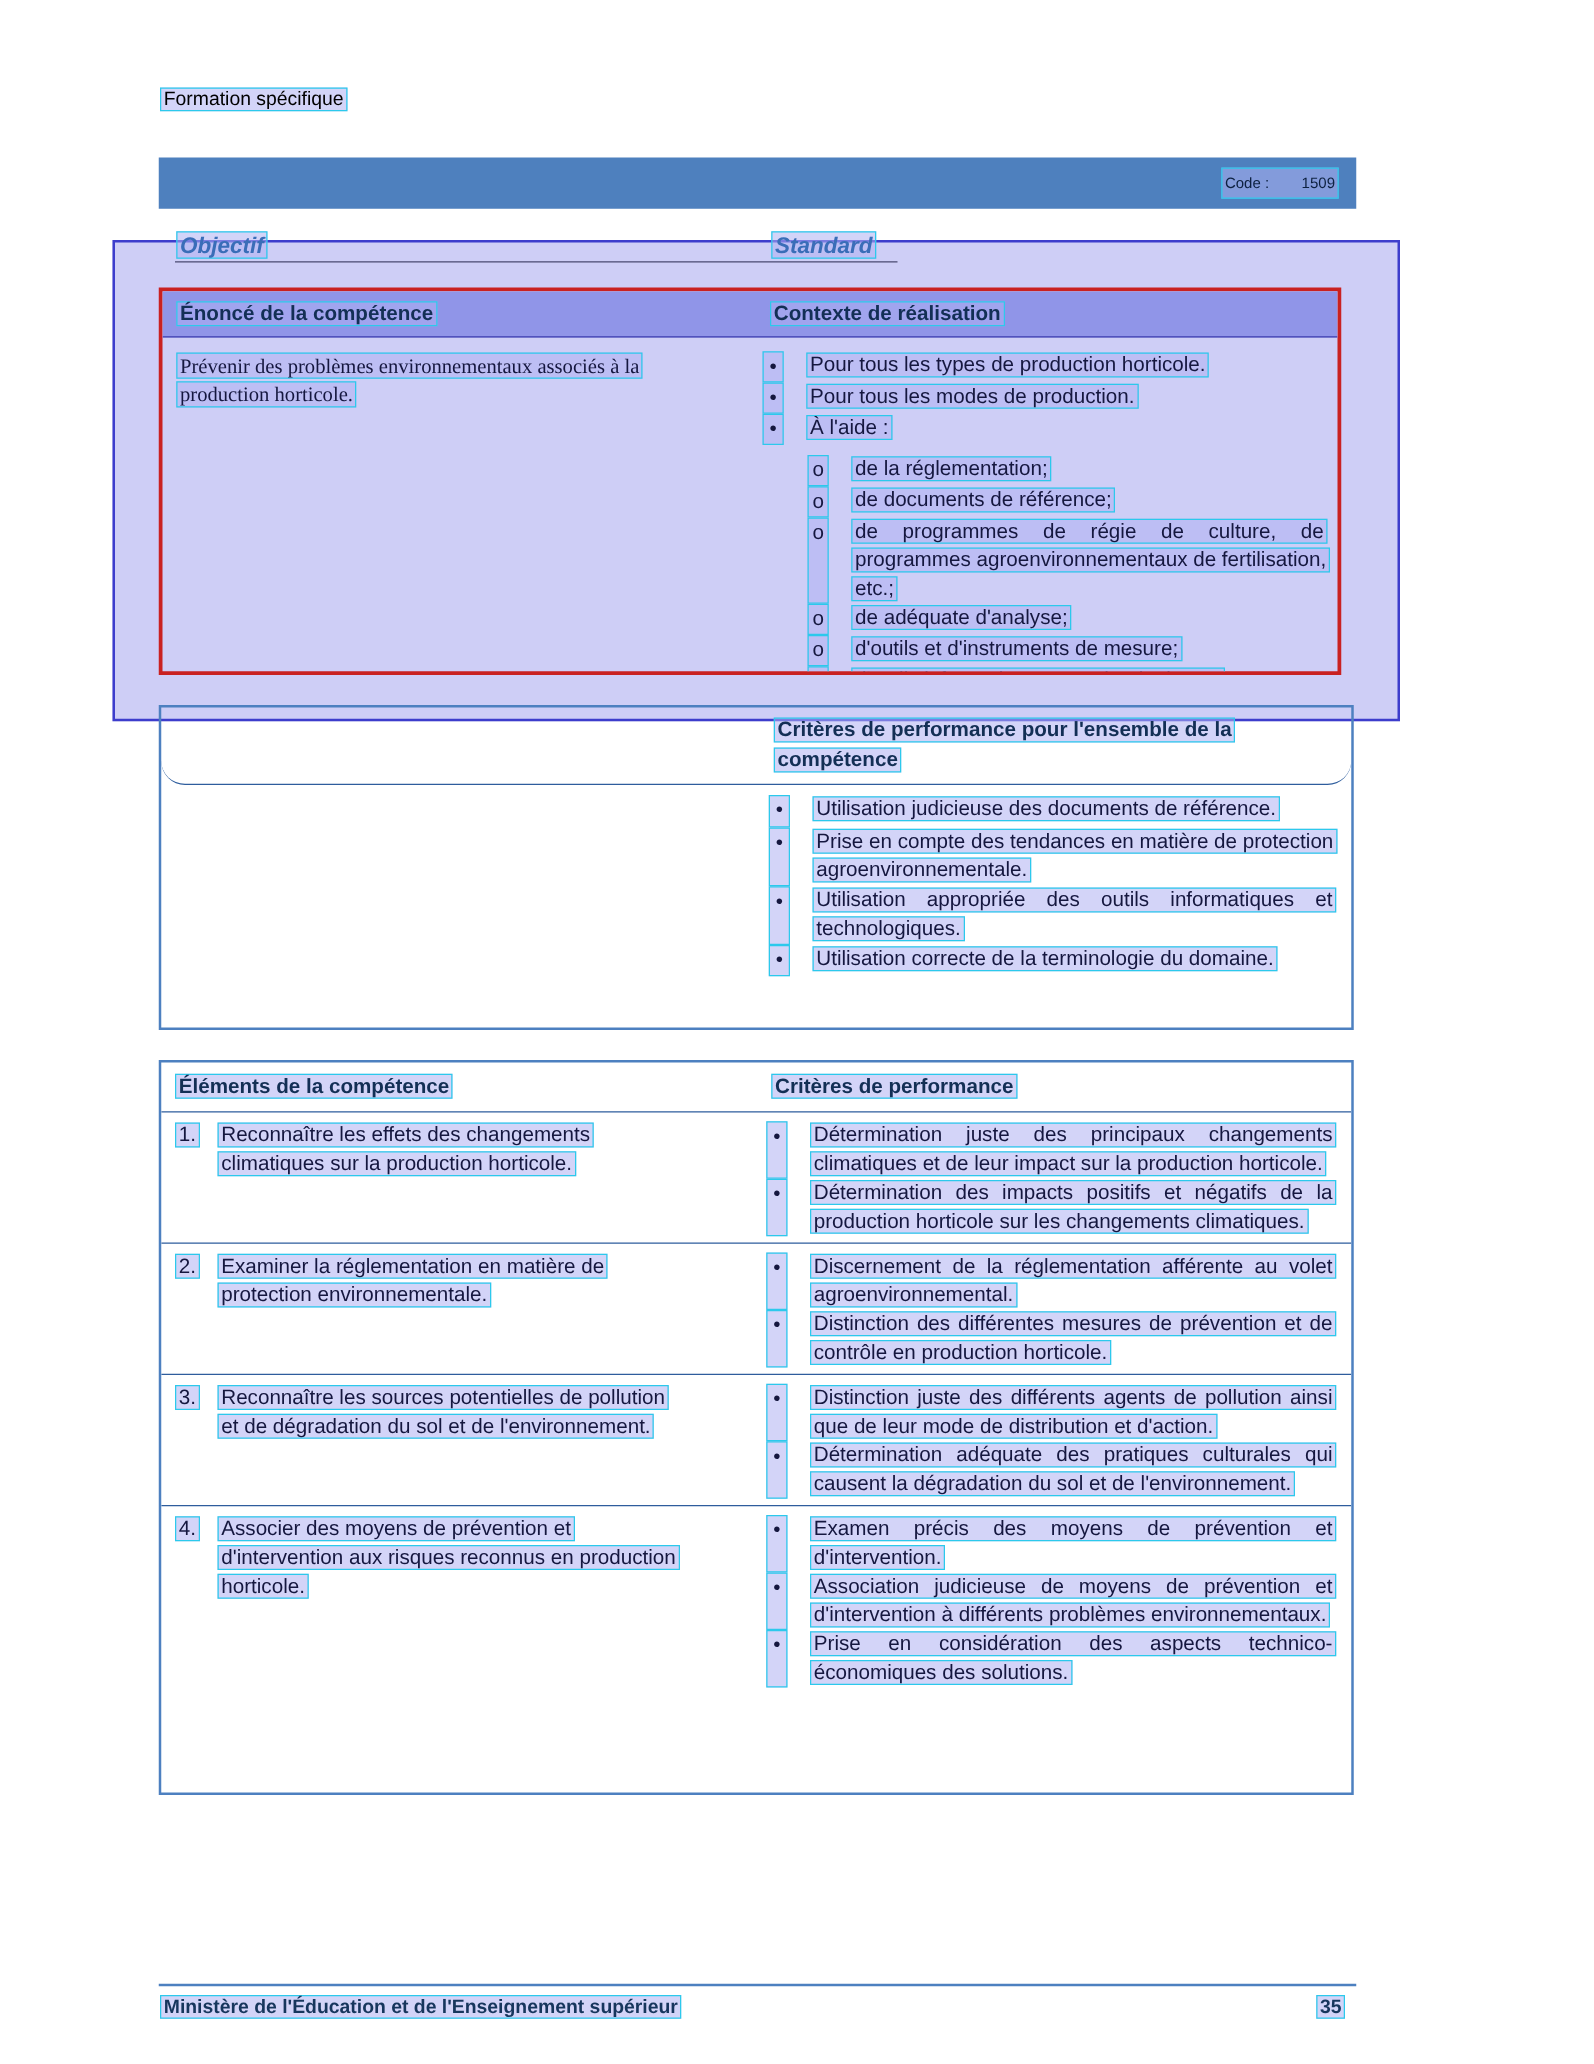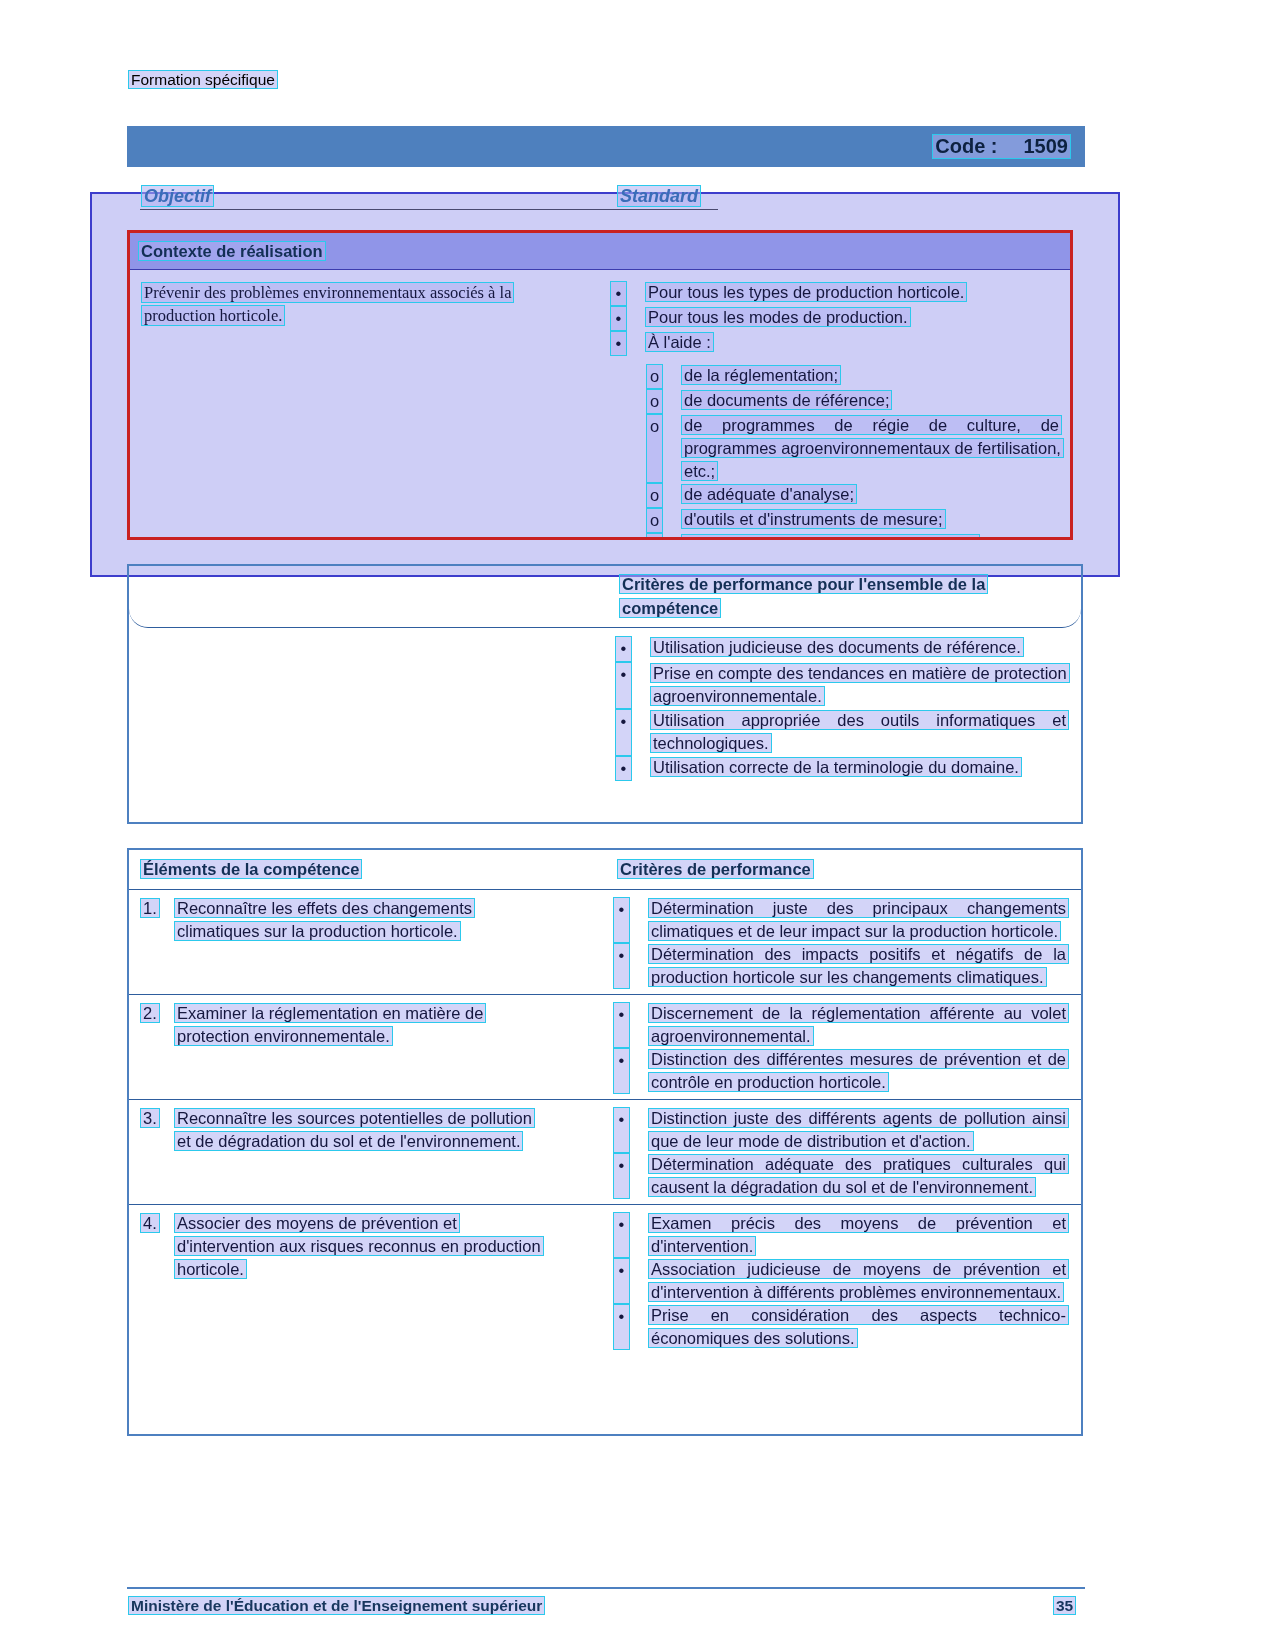--- a/index.html
+++ b/index.html
@@ -14,21 +14,21 @@
     -webkit-box-decoration-break: clone;
     box-decoration-break: clone;
   }
   .b { font-weight: bold; }
   .navy { color:#132f55; }
 
   .form-label { position:absolute; left:128px; top:68px; font-size:15.5px; color:#000000; }
 
   .band { position:absolute; left:127px; top:126px; width:958px; height:41px; background:#4e80be;
           display:flex; align-items:center; justify-content:flex-end; padding-right:14px; }
-  .code { font-size:20px; font-weight:bold; color:#0d2140; }
+  .code { font-size:12px; font-weight:normal; color:#0d2140; }
   .code .gap { display:inline-block; width:26px; }
 
   .overlay { position:absolute; left:90px; top:192px; width:1030px; height:385px;
              background:rgba(165,165,238,0.55); border:2px solid #3d3dcc; }
 
   .objstd-line { position:absolute; left:140px; top:209px; width:578px; height:1px; background:#4a4a70; }
   .obj, .std { position:absolute; top:185px; font-size:18px; font-weight:bold; font-style:italic; color:#3a6db8; }
   .obj { left:141px; }
   .std { left:617px; }
 
@@ -88,20 +88,23 @@
   <div class="objstd-line"></div>
   <div class="obj">
     <span class="hl">Objectif</span>
   </div>
   <div class="std">
     <span class="hl">Standard</span>
   </div>
 
   <div class="t1">
     <div class="t1-head">
+      <div class="c1">
+        <span class="hl b navy">Énoncé de la compétence</span>
+      </div>
       <div class="c2">
         <span class="hl b navy">Contexte de réalisation</span>
       </div>
     </div>
     <div class="t1-body">
       <div class="t1-left">
         <div class="w"><span class="hl">Prévenir des problèmes environnementaux associés à la production horticole.</span></div>
       </div>
       <div class="t1-right">
         <div class="bul">

